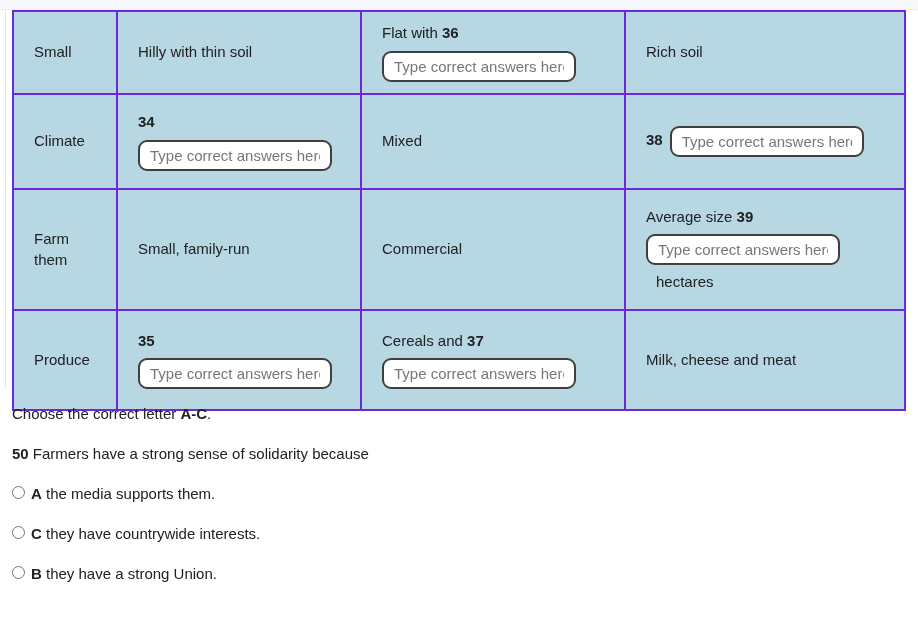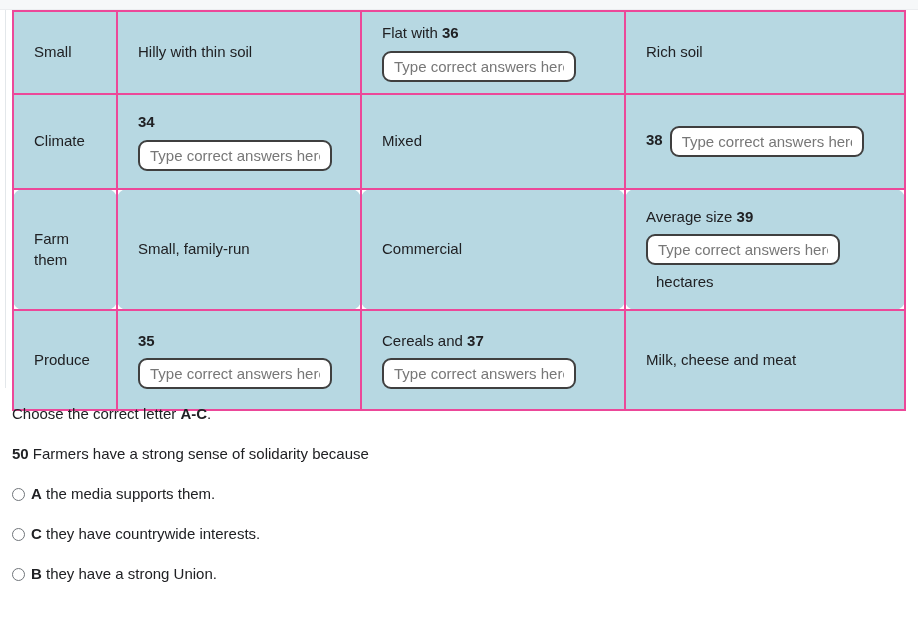--- a/index.html
+++ b/index.html
@@ -23,28 +23,28 @@
     background: #e3e7ea;
   }
   table.answers-table {
     position: absolute; left: 12px; top: 10px;
     width: 892px;
     border-collapse: collapse;
     table-layout: fixed;
   }
   table.answers-table td {
     background: #b7d8e2;
-    border: 2px solid #ec4899;
+    border: 2px solid #6d28d9;
     padding: 8px 12px 8px 20px;
     vertical-align: middle;
     line-height: 1.35;
   }
   tr.row-1 td { height: 83px; }
   tr.row-2 td { height: 95px; }
-  tr.row-3 td { height: 121px; border-radius: 10px; }
+  tr.row-3 td { height: 121px; }
   tr.row-4 td { height: 100px; }
   b, .bold { font-weight: 700; }
   .ans-line { margin-bottom: 7px; }
   .ans-line-after { margin-top: 7px; margin-left: 10px; }
   input.answer-input {
     width: 194px; height: 31px;
     border: 2px solid #3f3f3f;
     border-radius: 9px;
     background: #ffffff;
     padding: 0 10px;
@@ -60,21 +60,21 @@
   .question-section {
     position: absolute; left: 12px; top: 406px;
     width: 880px;
   }
   .q-line {
     margin-bottom: 24px;
     line-height: 16px;
     white-space: nowrap;
   }
   .q-title { font-weight: 700; }
-  .option-row { display: flex; align-items: center; }
+  .option-row { display: flex; }
   .radio {
     display: inline-block;
     width: 13px; height: 13px;
     border: 1.5px solid #70757a;
     border-radius: 50%;
     background: #ffffff;
     margin-right: 6px;
     flex: 0 0 auto;
   }
 </style>

